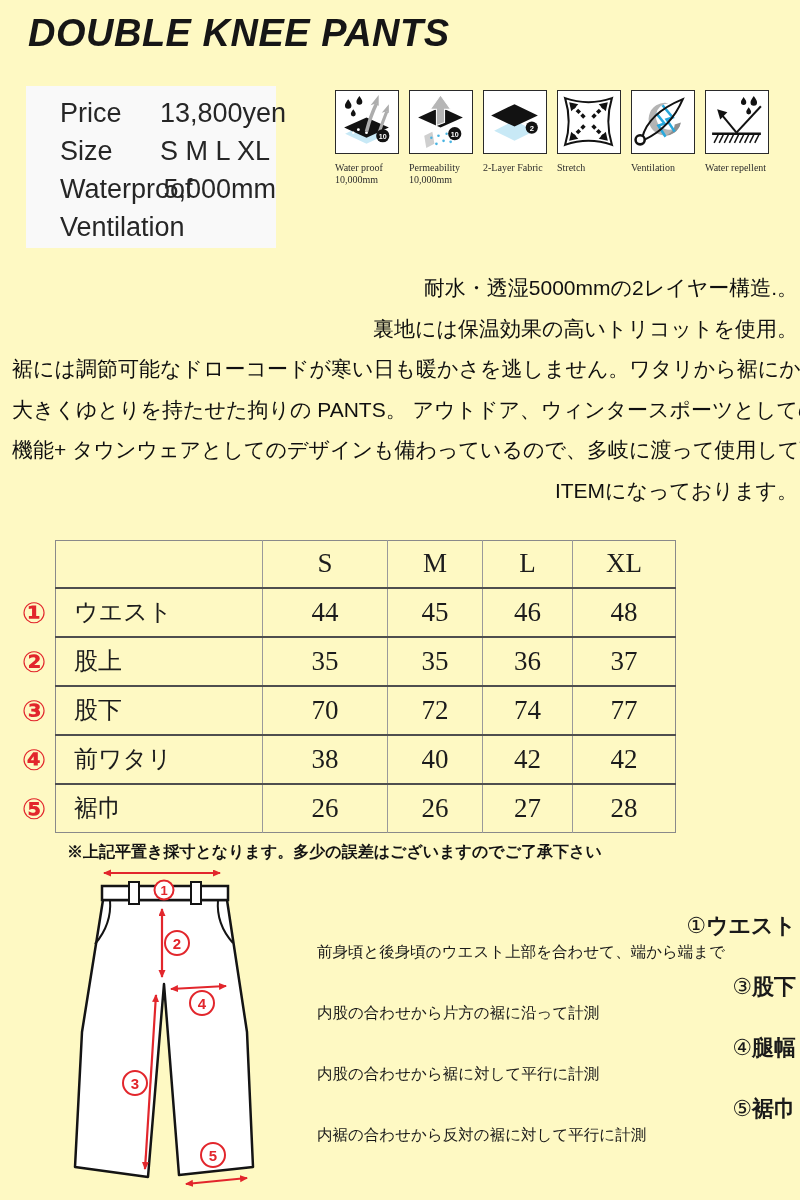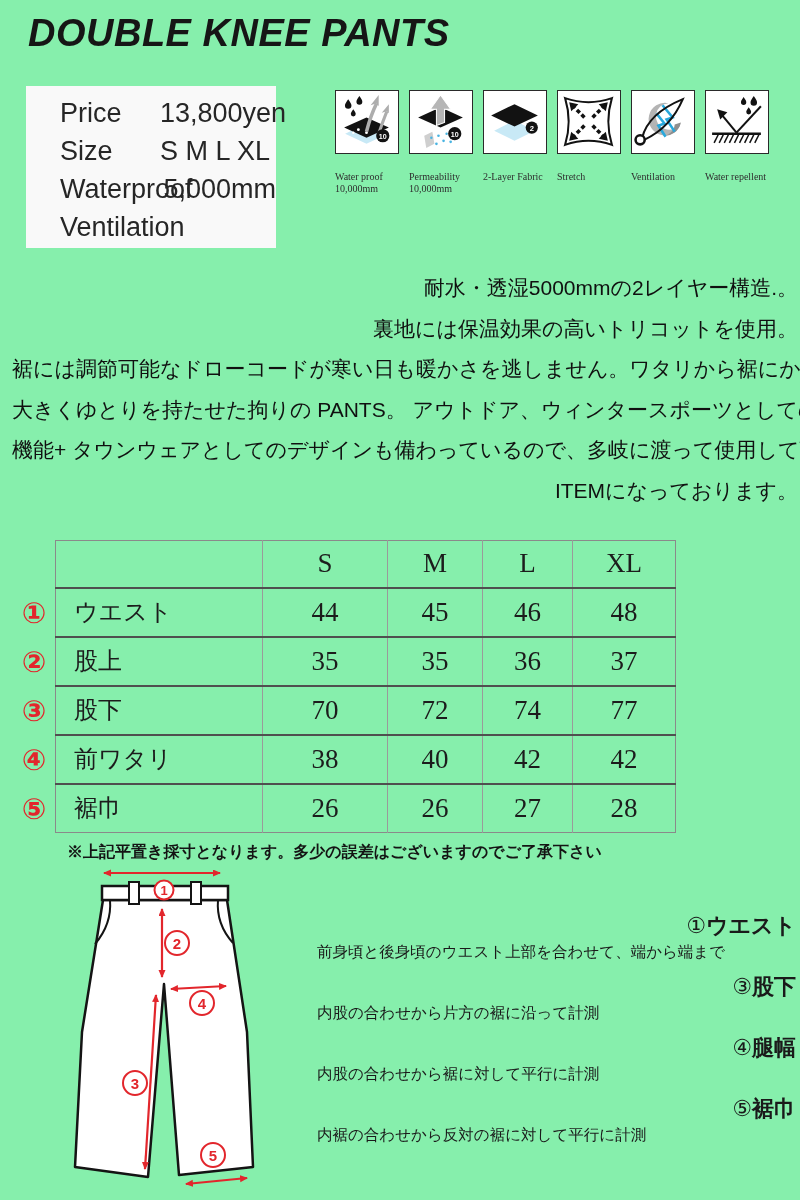--- a/index.html
+++ b/index.html
@@ -1,18 +1,18 @@
 <!DOCTYPE html>
 <html><head>
 <meta charset="utf-8">
 <style>
   * { margin:0; padding:0; box-sizing:border-box; }
   html,body { background:#ffffff; }
   #canvas {
-    position:relative; width:800px; height:1200px; background:#86efac;
+    position:relative; width:800px; height:1200px; background:#fef9c3;
     font-family:"Liberation Sans", sans-serif; color:#141414; overflow:hidden;
   }
   
   #page-title {
     position:absolute; left:28px; top:12px;
     font-size:38px; font-style:italic; font-weight:700; letter-spacing:0.5px; color:#161616;
     white-space:nowrap;
   }
   
   #spec-block {
@@ -21,21 +21,21 @@
   }
   .spec-row { display:flex; font-size:27px; line-height:38px; color:#262626; white-space:nowrap; }
   .spec-label { min-width:70px;margin-left:28px; }
   .spec-value { margin-left:30px; }
   
   #icons-row { position:absolute; left:335px; top:90px; display:flex; gap:8px; }
   .icon-cell { width:66px; }
   .icon-box { width:64px; height:64px; border:1.5px solid #2a2a2a; background:#fff; }
   .icon-label, .icon-sublabel {
     font-family:"Liberation Serif", serif; font-size:10px; line-height:11.5px;
-    color:#2e2e2e; margin-top:17px; white-space:nowrap;
+    color:#2e2e2e; margin-top:8px; white-space:nowrap;
   }
   .icon-sublabel { margin-top:0; }
   
   #description { position:absolute; left:12px; top:268px; width:786px;text-align:right; }
   .desc-line { font-size:21px; line-height:40.5px; color:#101010; white-space:nowrap; letter-spacing:0px; }
   
   #size-table {
     position:absolute; left:55px; top:540px;
     border-collapse:collapse; table-layout:fixed; width:620px;
     font-family:"Liberation Serif", serif; color:#1c1c1c;

